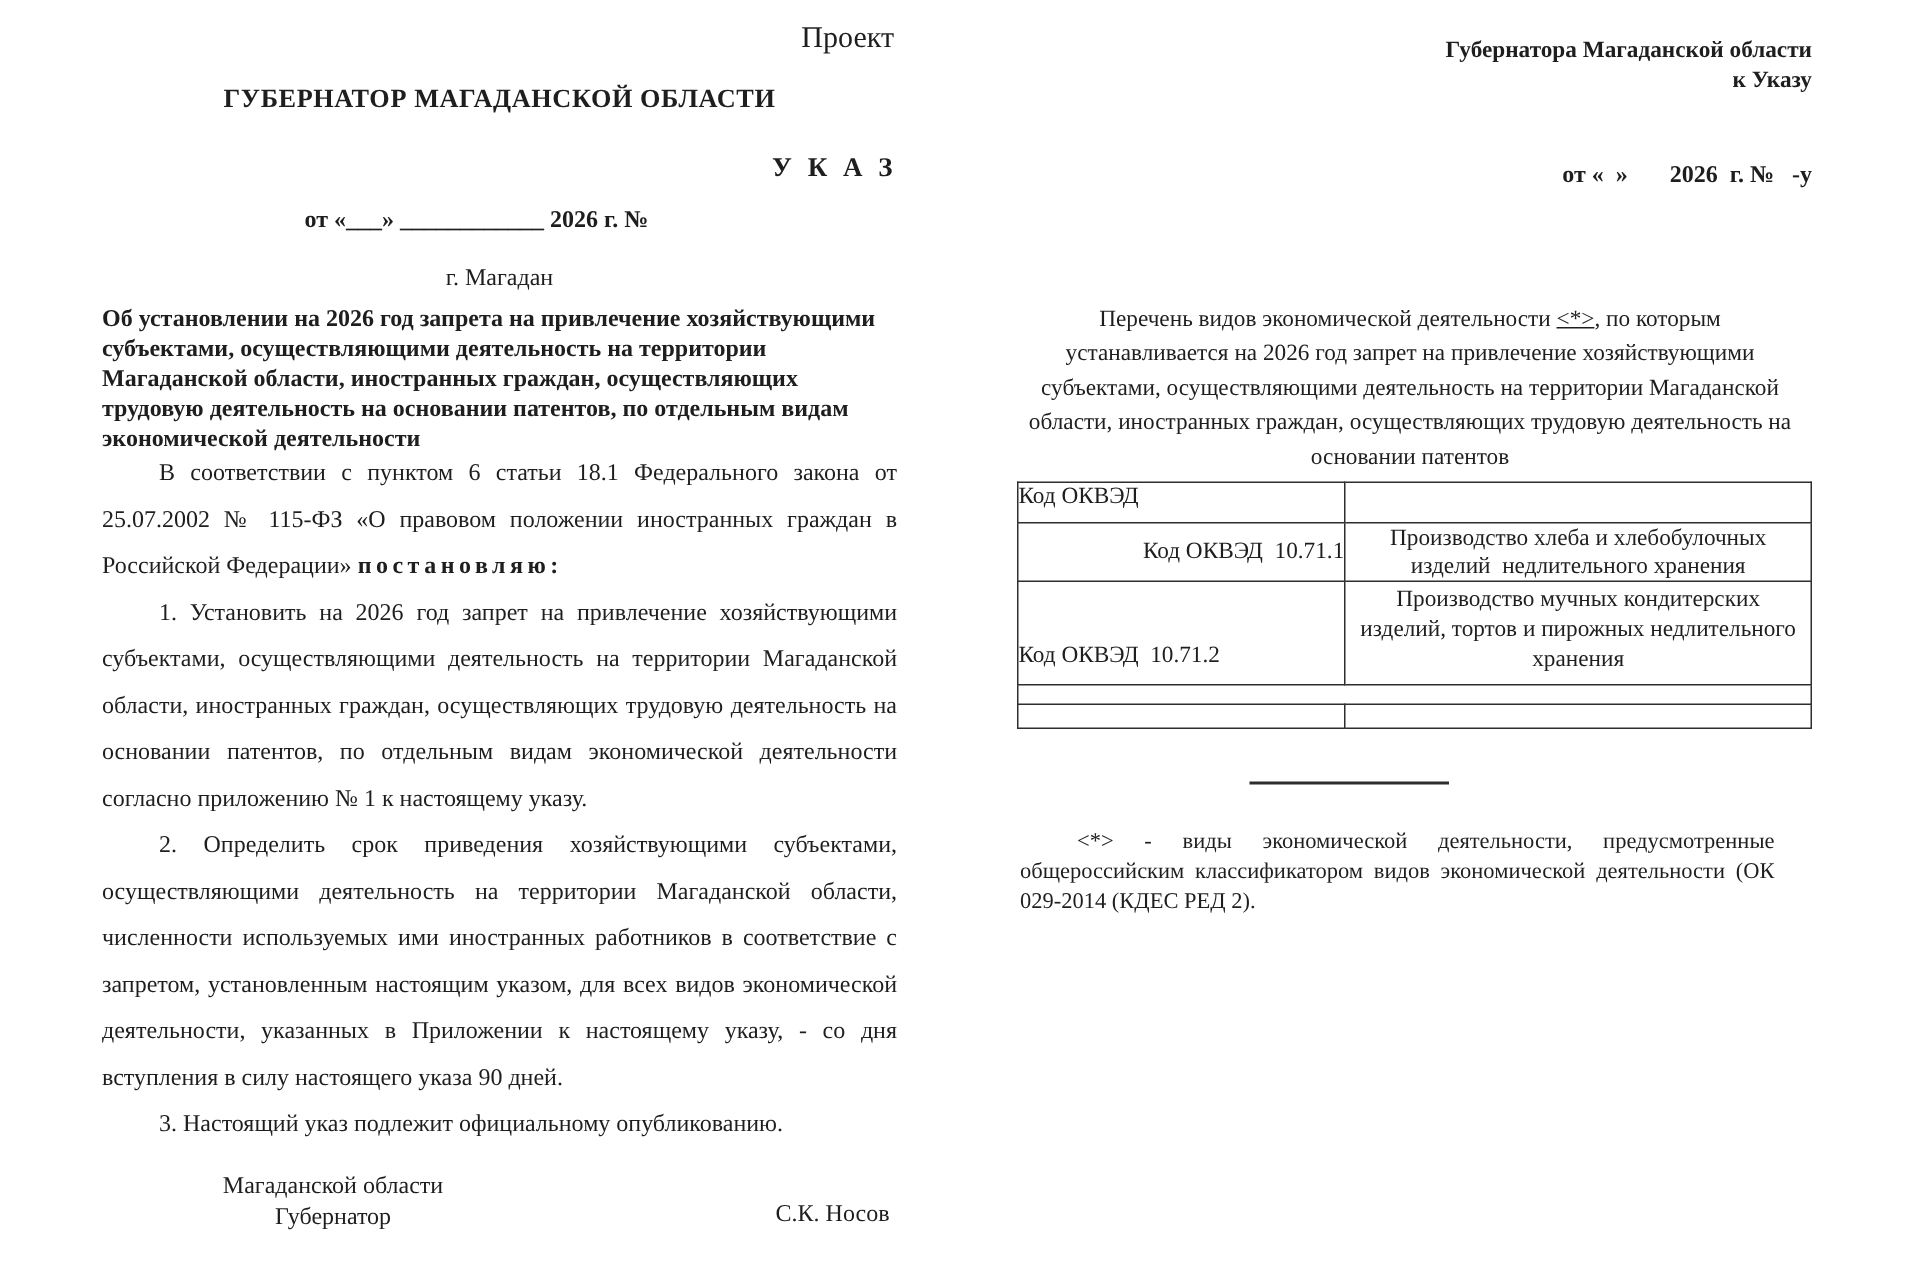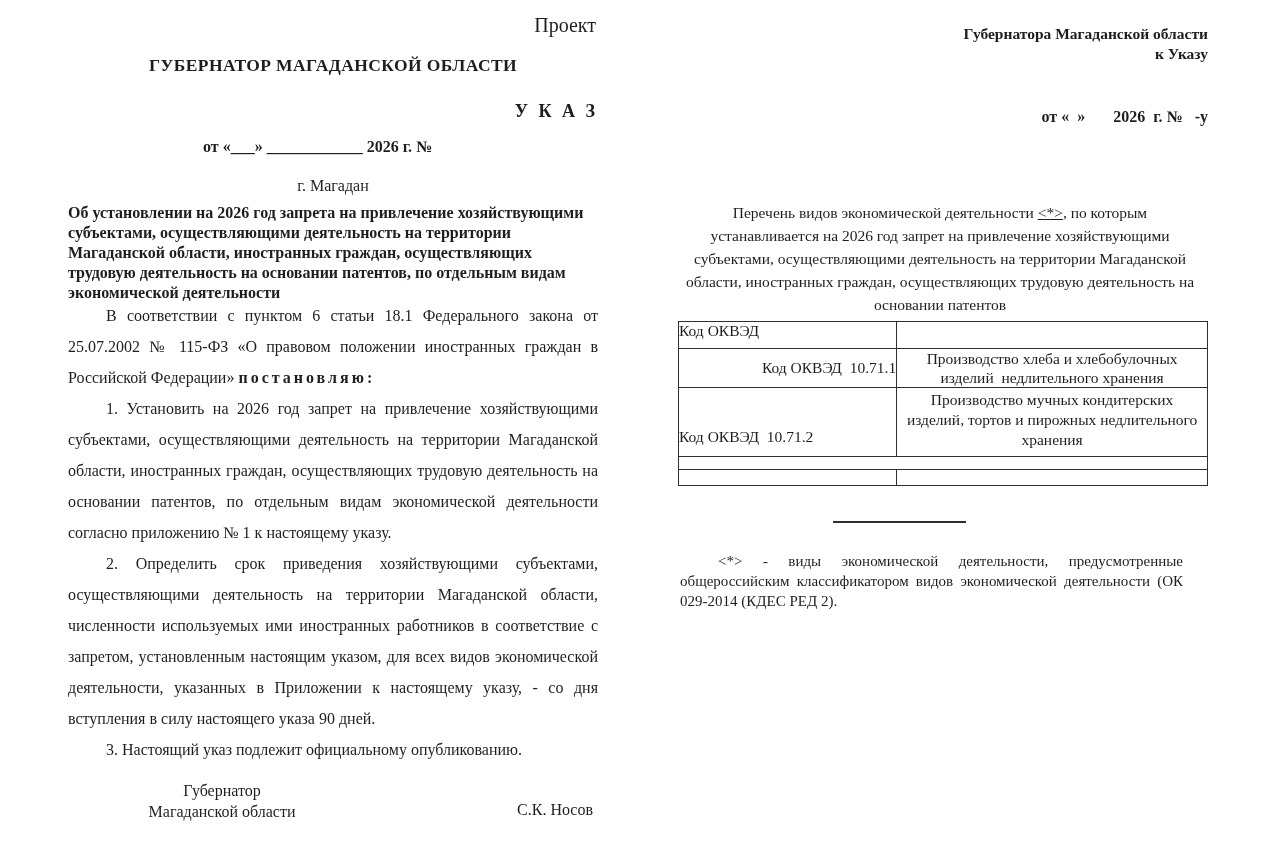--- a/index.html
+++ b/index.html
@@ -64,22 +64,22 @@
 
     <div class="l-body">
       <p><span>В соответствии с пунктом 6 статьи 18.1 Федерального закона от 25.07.2002 № 115-ФЗ «О правовом положении иностранных граждан в Российской Федерации» </span><span class="decree-word">постановляю:</span></p>
       <p>1. Установить на 2026 год запрет на привлечение хозяйствующими субъектами, осуществляющими деятельность на территории Магаданской области, иностранных граждан, осуществляющих трудовую деятельность на основании патентов, по отдельным видам экономической деятельности согласно приложению № 1 к настоящему указу.</p>
       <p>2. Определить срок приведения хозяйствующими субъектами, осуществляющими деятельность на территории Магаданской области, численности используемых ими иностранных работников в соответствие с запретом, установленным настоящим указом, для всех видов экономической деятельности, указанных в Приложении к настоящему указу, - со дня вступления в силу настоящего указа 90 дней.</p>
       <p>3. Настоящий указ подлежит официальному опубликованию.</p>
     </div>
 
     <div class="sig">
       <div class="sig-post">
+        <div>Магаданской области</div>
         <div>Губернатор</div>
-        <div>Магаданской области</div>
       </div>
       <div class="sig-name">С.К. Носов</div>
     </div>
 
   </div>
 
   <div class="right-col">
 
     <div class="appendix-head">
       <div>Губернатора Магаданской области</div>

